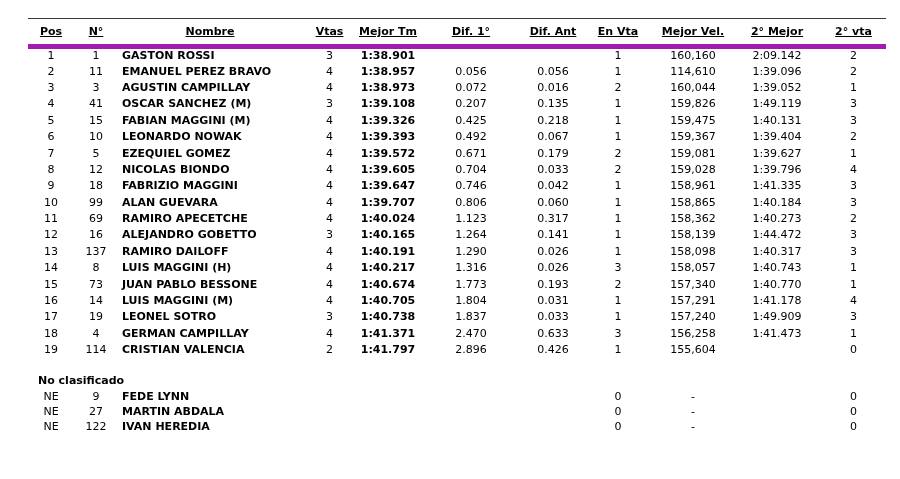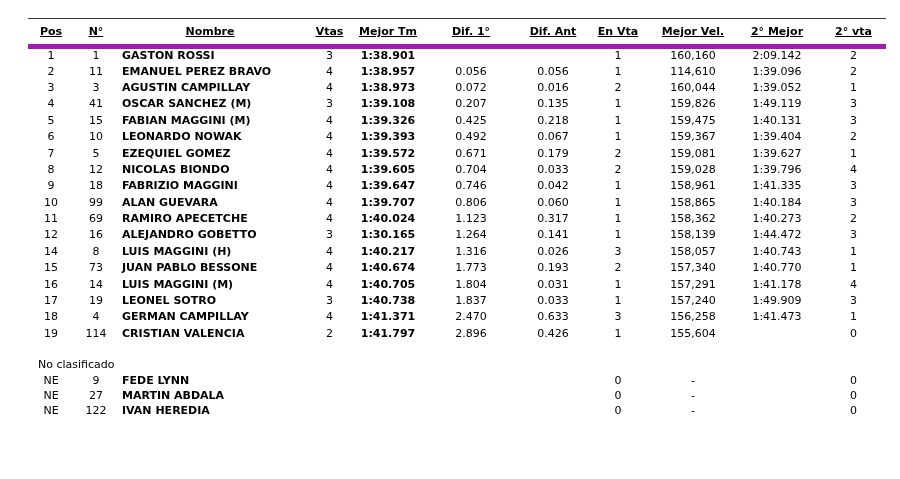--- a/index.html
+++ b/index.html
@@ -43,21 +43,21 @@
     text-decoration: underline;
   }
   tr.data-row { height: 16.4px; }
   tr.ne-row   { height: 15.2px; }
   tr.spacer-row { height: 14px; }
   tr.spacer-row td { border: none; }
   tr.label-row { height: 17px; }
   tr.label-row td {
     text-align: left;
     padding-left: 10px;
-    font-weight: normal;
+    font-weight: bold;
     font-size: 11px;
   }
   
   td.col2 {
     text-align: left;
     padding-left: 4px;
     white-space: pre;
   }
   
   td.col2, td.col4 { font-weight: bold; }
@@ -250,26 +250,39 @@
           <td class="col7">1</td>
           <td class="col8">158,362</td>
           <td class="col9">1:40.273</td>
           <td class="col10">2</td>
         </tr>
         <tr class="data-row">
           <td class="col0">12</td>
           <td class="col1">16</td>
           <td class="col2">ALEJANDRO GOBETTO</td>
           <td class="col3">3</td>
-          <td class="col4">1:30.165</td>
+          <td class="col4">1:40.165</td>
           <td class="col5">1.264</td>
           <td class="col6">0.141</td>
           <td class="col7">1</td>
           <td class="col8">158,139</td>
           <td class="col9">1:44.472</td>
+          <td class="col10">3</td>
+        </tr>
+        <tr class="data-row">
+          <td class="col0">13</td>
+          <td class="col1">137</td>
+          <td class="col2">RAMIRO DAILOFF</td>
+          <td class="col3">4</td>
+          <td class="col4">1:40.191</td>
+          <td class="col5">1.290</td>
+          <td class="col6">0.026</td>
+          <td class="col7">1</td>
+          <td class="col8">158,098</td>
+          <td class="col9">1:40.317</td>
           <td class="col10">3</td>
         </tr>
         <tr class="data-row">
           <td class="col0">14</td>
           <td class="col1">8</td>
           <td class="col2">LUIS MAGGINI (H)</td>
           <td class="col3">4</td>
           <td class="col4">1:40.217</td>
           <td class="col5">1.316</td>
           <td class="col6">0.026</td>

